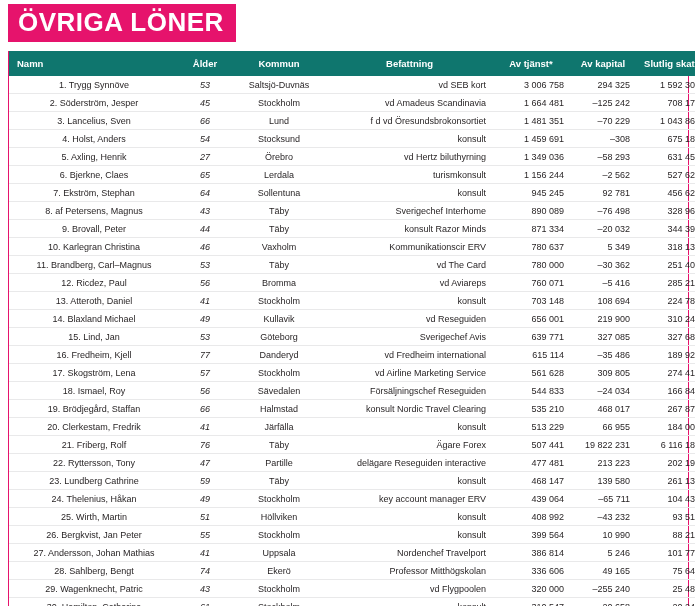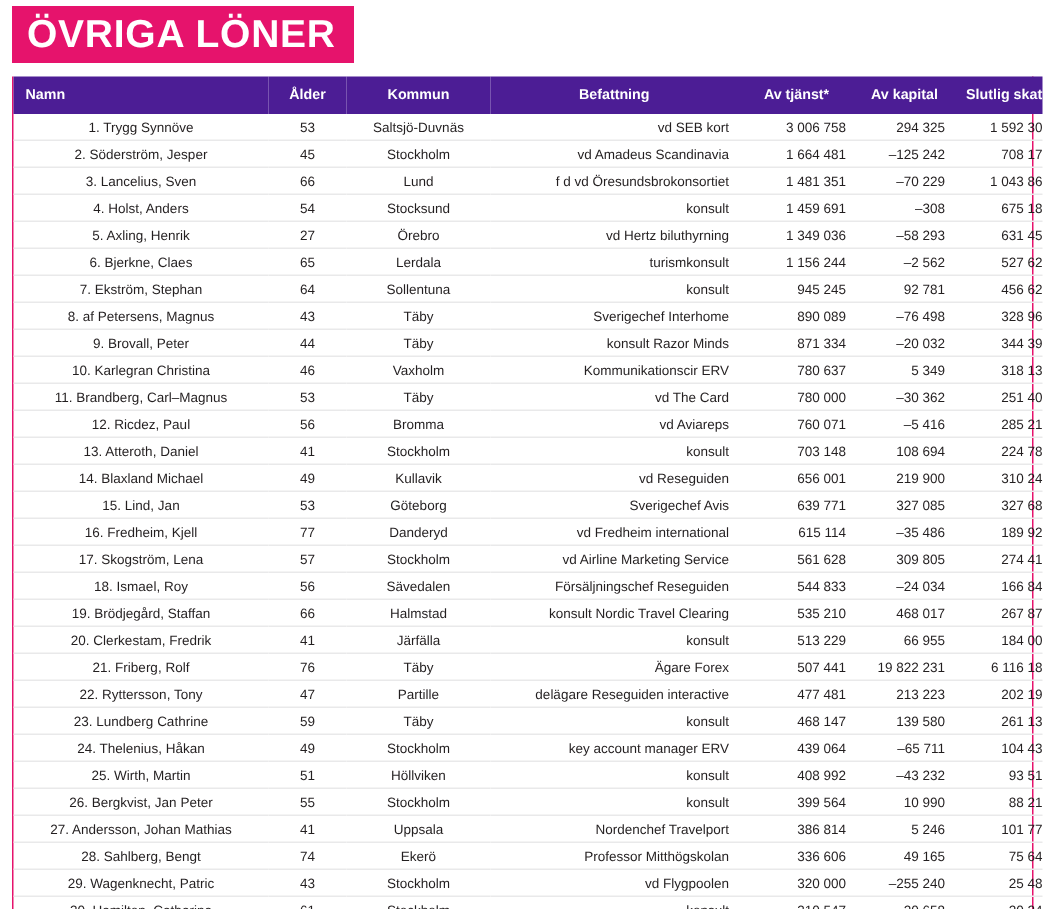--- a/index.html
+++ b/index.html
@@ -32,21 +32,21 @@
     margin: 4px 0 0 8px;
     line-height: 1.0;
   }
   table.data {
     border-collapse: collapse;
     width: 679px;
     margin: 9px 0 0 8px;
     table-layout: fixed;
   }
   table.data thead th {
-    background: #4c1d95;
+    background: #0f766e;
     color: #ffffff;
     font-size: 9.5px;
     font-weight: bold;
     padding: 7px 6px 7px 6px;
     text-align: center;
     border: none;
     white-space: nowrap;
   }
   table.data thead th.col-name {
     text-align: left;
@@ -58,21 +58,21 @@
     border-bottom: 1px solid #e9e9ea;
     height: 13px;
     white-space: nowrap;
     overflow: hidden;
     text-overflow: ellipsis;
   }
   table.data tbody tr:last-child td {
     border-bottom: none;
   }
   td.c-name  { text-align: center; padding-left: 8px; }
-  td.c-age   { text-align: center; }
+  td.c-age   { text-align: center; font-style: italic; }
   td.c-mun   { text-align: center; }
   td.c-pos   { text-align: right; }
   td.c-num   { text-align: right; padding-right: 14px; }
   td.c-num-last { text-align: right; padding-right: 10px; }
   .tbl-wrap {
     border: 1px solid #e6136c;
     border-top: none;
     width: 681px;
     margin-left: 8px;
     box-sizing: border-box;

